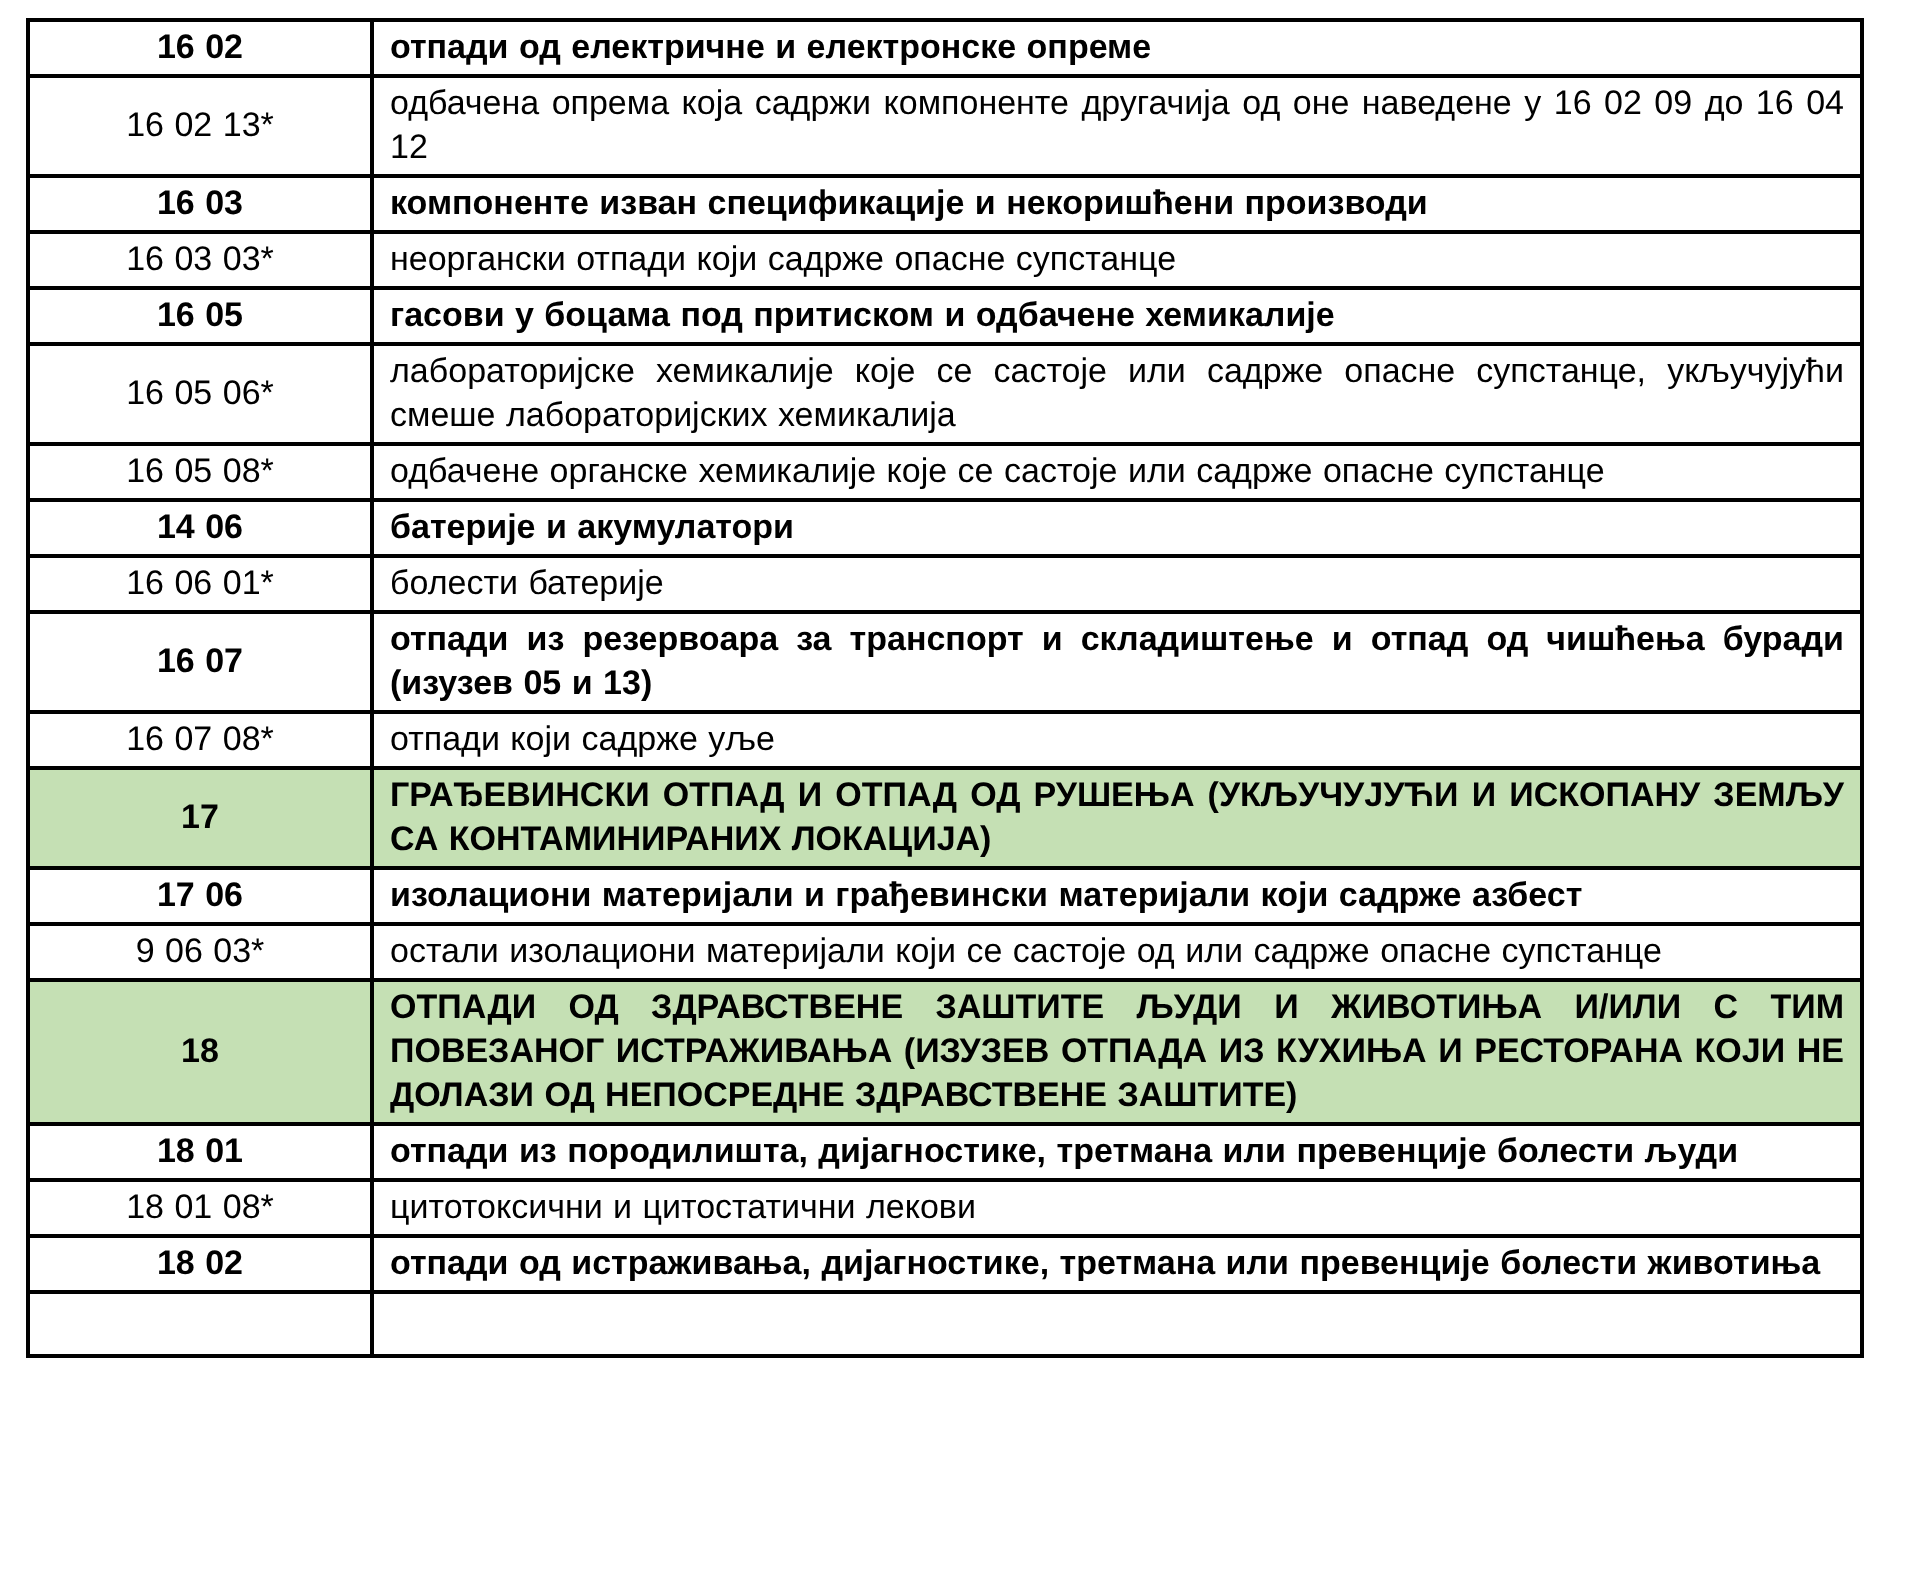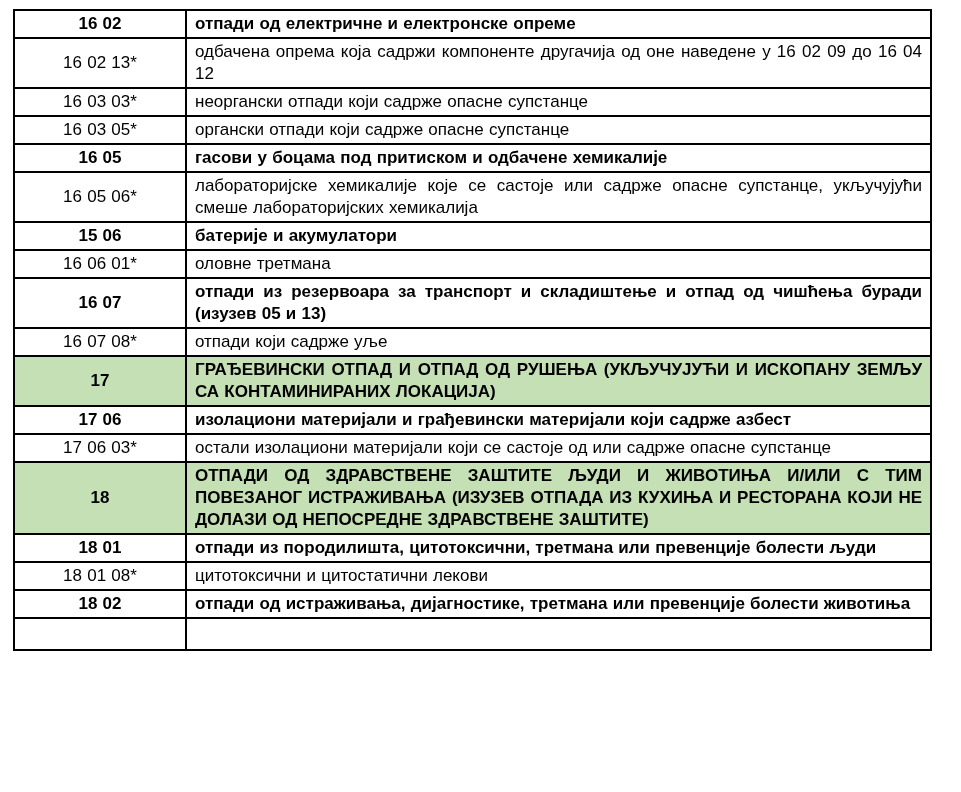--- a/index.html
+++ b/index.html
@@ -66,71 +66,75 @@
     </colgroup>
     <tbody id="table-body">
         <tr class="section">
     <td class="code">16 02</td>
     <td class="desc">отпади од електричне и електронске опреме</td>
   </tr>
         <tr class="entry">
     <td class="code">16 02 13*</td>
     <td class="desc">одбачена опрема која садржи компоненте другачија од оне наведене у 16 02 09 до 16 04 12</td>
   </tr>
+        <tr class="section">
+    <td class="code">16 03</td>
+    <td class="desc">компоненте изван спецификације и некоришћени производи</td>
+  </tr>
         <tr class="entry">
     <td class="code">16 03 03*</td>
     <td class="desc">неоргански отпади који садрже опасне супстанце</td>
-  </tr>
-        <tr class="entry">
-    <td class="code">16 03 05*</td>
-    <td class="desc">органски отпади који садрже опасне супстанце</td>
   </tr>
         <tr class="section">
     <td class="code">16 05</td>
     <td class="desc">гасови у боцама под притиском и одбачене хемикалије</td>
   </tr>
         <tr class="entry">
     <td class="code">16 05 06*</td>
     <td class="desc">лабораторијске хемикалије које се састоје или садрже опасне супстанце, укључујући смеше лабораторијских хемикалија</td>
   </tr>
+        <tr class="entry">
+    <td class="code">16 05 08*</td>
+    <td class="desc">одбачене органске хемикалије које се састоје или садрже опасне супстанце</td>
+  </tr>
         <tr class="section">
-    <td class="code">15 06</td>
+    <td class="code">14 06</td>
     <td class="desc">батерије и акумулатори</td>
   </tr>
         <tr class="entry">
     <td class="code">16 06 01*</td>
-    <td class="desc">оловне третмана</td>
+    <td class="desc">болести батерије</td>
   </tr>
         <tr class="section">
     <td class="code">16 07</td>
     <td class="desc">отпади из резервоара за транспорт и складиштење и отпад од чишћења буради (изузев 05 и 13)</td>
   </tr>
         <tr class="entry">
     <td class="code">16 07 08*</td>
     <td class="desc">отпади који садрже уље</td>
   </tr>
         <tr class="chapter">
     <td class="code">17</td>
     <td class="desc">ГРАЂЕВИНСКИ ОТПАД И ОТПАД ОД РУШЕЊА (УКЉУЧУЈУЋИ И ИСКОПАНУ ЗЕМЉУ СА КОНТАМИНИРАНИХ ЛОКАЦИЈА)</td>
   </tr>
         <tr class="section">
     <td class="code">17 06</td>
     <td class="desc">изолациони материјали и грађевински материјали који садрже азбест</td>
   </tr>
         <tr class="entry">
-    <td class="code">17 06 03*</td>
+    <td class="code">9 06 03*</td>
     <td class="desc">остали изолациони материјали који се састоје од или садрже опасне супстанце</td>
   </tr>
         <tr class="chapter">
     <td class="code">18</td>
     <td class="desc">ОТПАДИ ОД ЗДРАВСТВЕНЕ ЗАШТИТЕ ЉУДИ И ЖИВОТИЊА И/ИЛИ С ТИМ ПОВЕЗАНОГ ИСТРАЖИВАЊА (ИЗУЗЕВ ОТПАДА ИЗ КУХИЊА И РЕСТОРАНА КОЈИ НЕ ДОЛАЗИ ОД НЕПОСРЕДНЕ ЗДРАВСТВЕНЕ ЗАШТИТЕ)</td>
   </tr>
         <tr class="section">
     <td class="code">18 01</td>
-    <td class="desc">отпади из породилишта, цитотоксични, третмана или превенције болести људи</td>
+    <td class="desc">отпади из породилишта, дијагностике, третмана или превенције болести људи</td>
   </tr>
         <tr class="entry">
     <td class="code">18 01 08*</td>
     <td class="desc">цитотоксични и цитостатични лекови</td>
   </tr>
         <tr class="section">
     <td class="code">18 02</td>
     <td class="desc">отпади од истраживања, дијагностике, третмана или превенције болести животиња</td>
   </tr>
         <tr class="partial">

